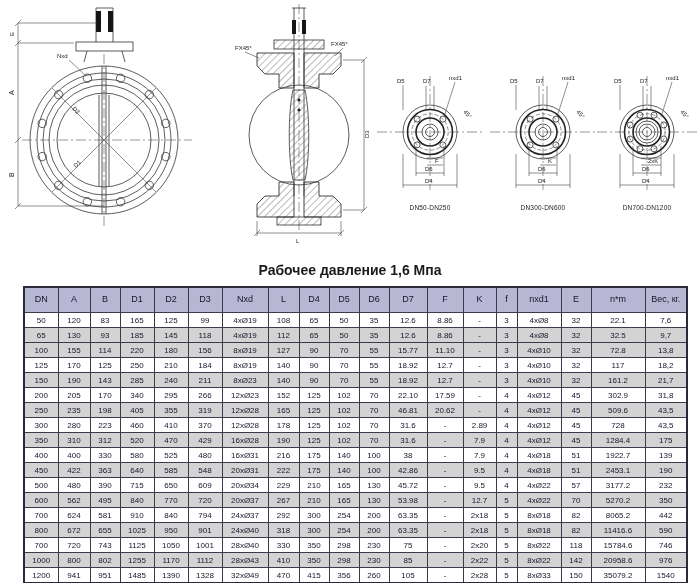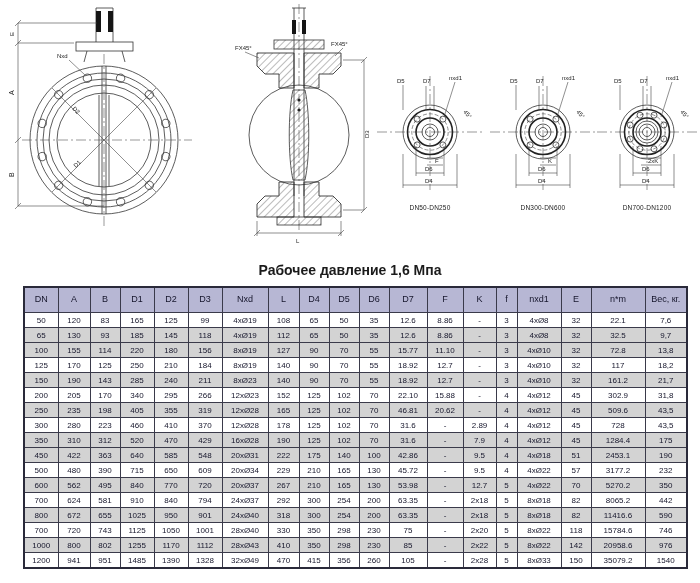--- a/index.html
+++ b/index.html
@@ -417,21 +417,21 @@
           <td>170</td>
           <td>340</td>
           <td>295</td>
           <td>266</td>
           <td>12xØ23</td>
           <td>152</td>
           <td>125</td>
           <td>102</td>
           <td>70</td>
           <td>22.10</td>
-          <td>15.88</td>
+          <td>17.59</td>
           <td>-</td>
           <td>4</td>
           <td>4xØ12</td>
           <td>45</td>
           <td>302.9</td>
           <td>31,8</td>
         </tr>
         <tr class="alt">
           <td>250</td>
           <td>235</td>
@@ -487,20 +487,41 @@
           <td>102</td>
           <td>70</td>
           <td>31.6</td>
           <td>-</td>
           <td>7.9</td>
           <td>4</td>
           <td>4xØ12</td>
           <td>45</td>
           <td>1284.4</td>
           <td>175</td>
+        </tr>
+        <tr>
+          <td>400</td>
+          <td>400</td>
+          <td>330</td>
+          <td>580</td>
+          <td>525</td>
+          <td>480</td>
+          <td>16xØ31</td>
+          <td>216</td>
+          <td>175</td>
+          <td>140</td>
+          <td>100</td>
+          <td>38</td>
+          <td>-</td>
+          <td>7.9</td>
+          <td>4</td>
+          <td>4xØ18</td>
+          <td>51</td>
+          <td>1922.7</td>
+          <td>139</td>
         </tr>
         <tr class="alt">
           <td>450</td>
           <td>422</td>
           <td>363</td>
           <td>640</td>
           <td>585</td>
           <td>548</td>
           <td>20xØ31</td>
           <td>222</td>

